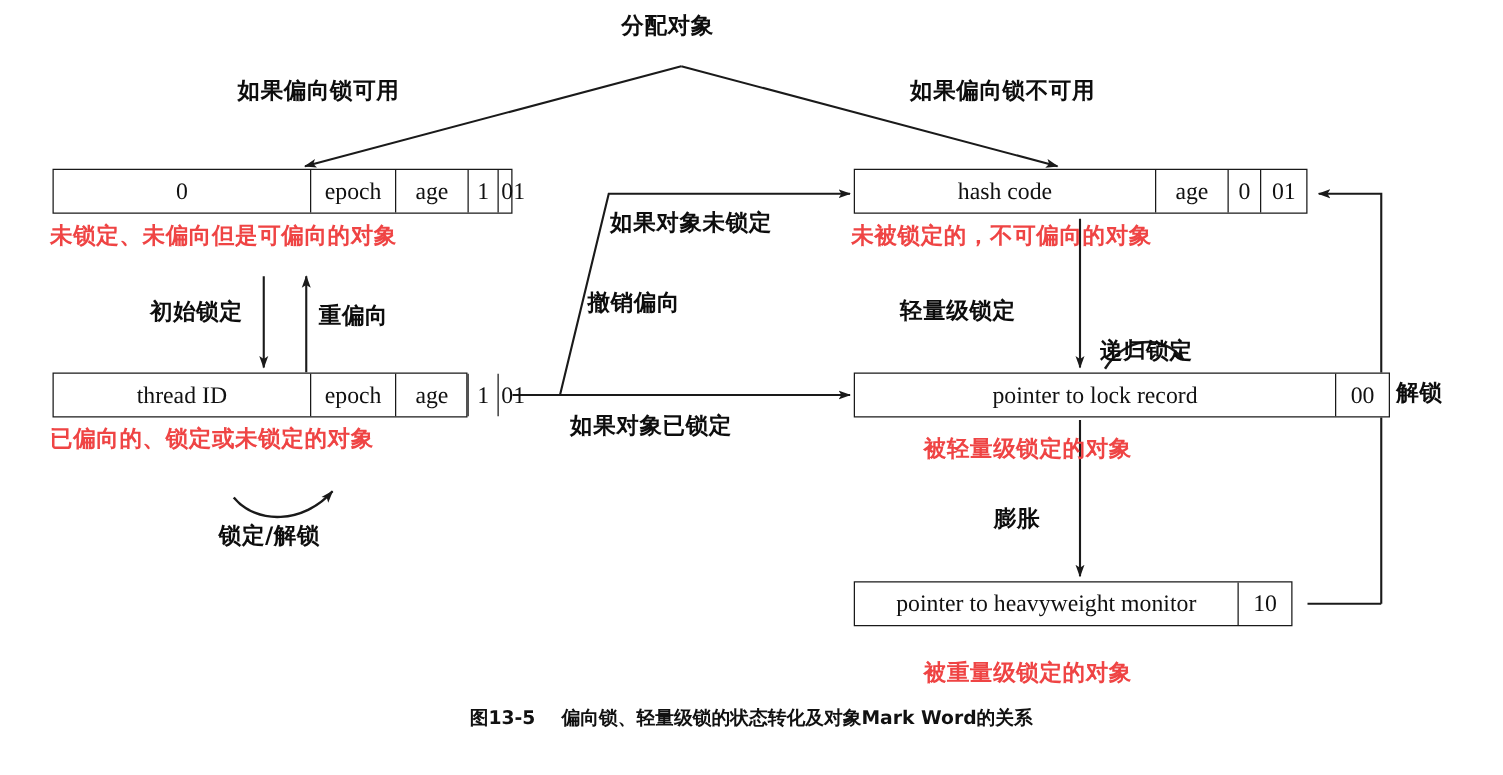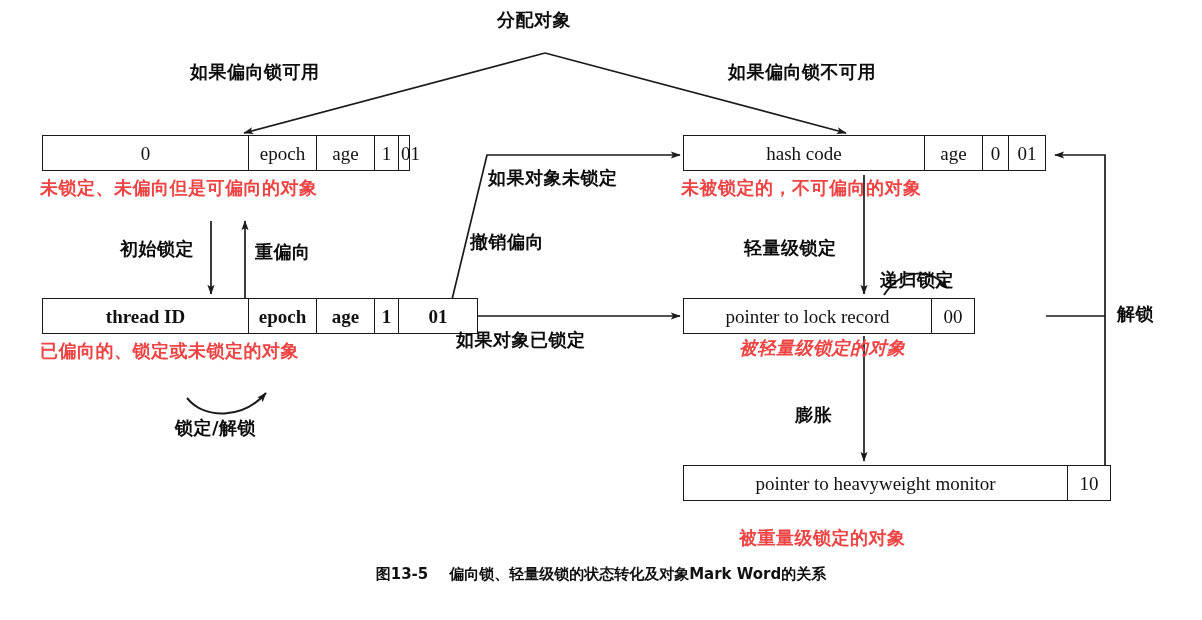--- a/index.html
+++ b/index.html
@@ -111,61 +111,61 @@
 
   <div class="mw-box" style="left:42px;top:135px;width:368px;">
     <div class="mw-cell" style="flex:0 0 206px;">0</div>
     <div class="mw-cell" style="flex:0 0 68px;">epoch</div>
     <div class="mw-cell" style="flex:0 0 58px;">age</div>
     <div class="mw-cell" style="flex:0 0 24px;">1</div>
     <div class="mw-cell" style="flex:1 1 auto;">01</div>
   </div>
   <div class="box-caption" style="left:40px;top:176px;">未锁定、未偏向但是可偏向的对象</div>
 
-  <div class="mw-box" style="left:42px;top:298px;width:436px;font-weight:bold;">
+  <div class="mw-box" style="left:42px;top:298px;width:332px;">
     <div class="mw-cell" style="flex:0 0 206px;">thread ID</div>
     <div class="mw-cell" style="flex:0 0 68px;">epoch</div>
     <div class="mw-cell" style="flex:0 0 58px;">age</div>
     <div class="mw-cell" style="flex:0 0 24px;">1</div>
     <div class="mw-cell" style="flex:1 1 auto;">01</div>
   </div>
   <div class="box-caption" style="left:40px;top:339px;">已偏向的、锁定或未锁定的对象</div>
 
   <div class="mw-box" style="left:683px;top:135px;width:363px;">
     <div class="mw-cell" style="flex:1 1 auto;">hash code</div>
     <div class="mw-cell" style="flex:0 0 58px;">age</div>
     <div class="mw-cell" style="flex:0 0 26px;">0</div>
     <div class="mw-cell" style="flex:0 0 36px;">01</div>
   </div>
   <div class="box-caption" style="left:681px;top:176px;">未被锁定的，不可偏向的对象</div>
 
-  <div class="mw-box" style="left:683px;top:298px;width:292px;">
+  <div class="mw-box" style="left:683px;top:298px;width:429px;">
     <div class="mw-cell" style="flex:1 1 auto;">pointer to lock record</div>
     <div class="mw-cell" style="flex:0 0 42px;">00</div>
   </div>
-  <div class="box-caption" style="left:739px;top:336px;font-style:italic;">被轻量级锁定的对象</div>
+  <div class="box-caption" style="left:739px;top:347px;">被轻量级锁定的对象</div>
 
-  <div class="mw-box" style="left:683px;top:465px;width:428px;">
+  <div class="mw-box" style="left:683px;top:465px;width:351px;">
     <div class="mw-cell" style="flex:1 1 auto;">pointer to heavyweight monitor</div>
     <div class="mw-cell" style="flex:0 0 42px;">10</div>
   </div>
   <div class="box-caption" style="left:739px;top:506px;margin-top:20px;">被重量级锁定的对象</div>
 
   <div class="edge-label" style="left:497px;top:8px;">分配对象</div>
   <div class="edge-label" style="left:190px;top:60px;">如果偏向锁可用</div>
   <div class="edge-label" style="left:728px;top:60px;">如果偏向锁不可用</div>
 
   <div class="edge-label" style="left:120px;top:237px;">初始锁定</div>
   <div class="edge-label" style="left:255px;top:240px;">重偏向</div>
   <div class="edge-label" style="left:175px;top:416px;">锁定/解锁</div>
 
   <div class="edge-label" style="left:488px;top:166px;">如果对象未锁定</div>
   <div class="edge-label" style="left:470px;top:230px;">撤销偏向</div>
   <div class="edge-label" style="left:456px;top:328px;">如果对象已锁定</div>
 
-  <div class="edge-label" style="left:720px;top:236px;margin-left:24px;">轻量级锁定</div>
+  <div class="edge-label" style="left:720px;top:236px;">轻量级锁定</div>
   <div class="edge-label" style="left:880px;top:232px;margin-top:36px;">递归锁定</div>
   <div class="edge-label" style="left:795px;top:403px;">膨胀</div>
   <div class="edge-label" style="left:1117px;top:302px;">解锁</div>
 
   <div class="fig-caption">图13-5    偏向锁、轻量级锁的状态转化及对象Mark Word的关系</div>
 
 </div>
 
 </body></html>

